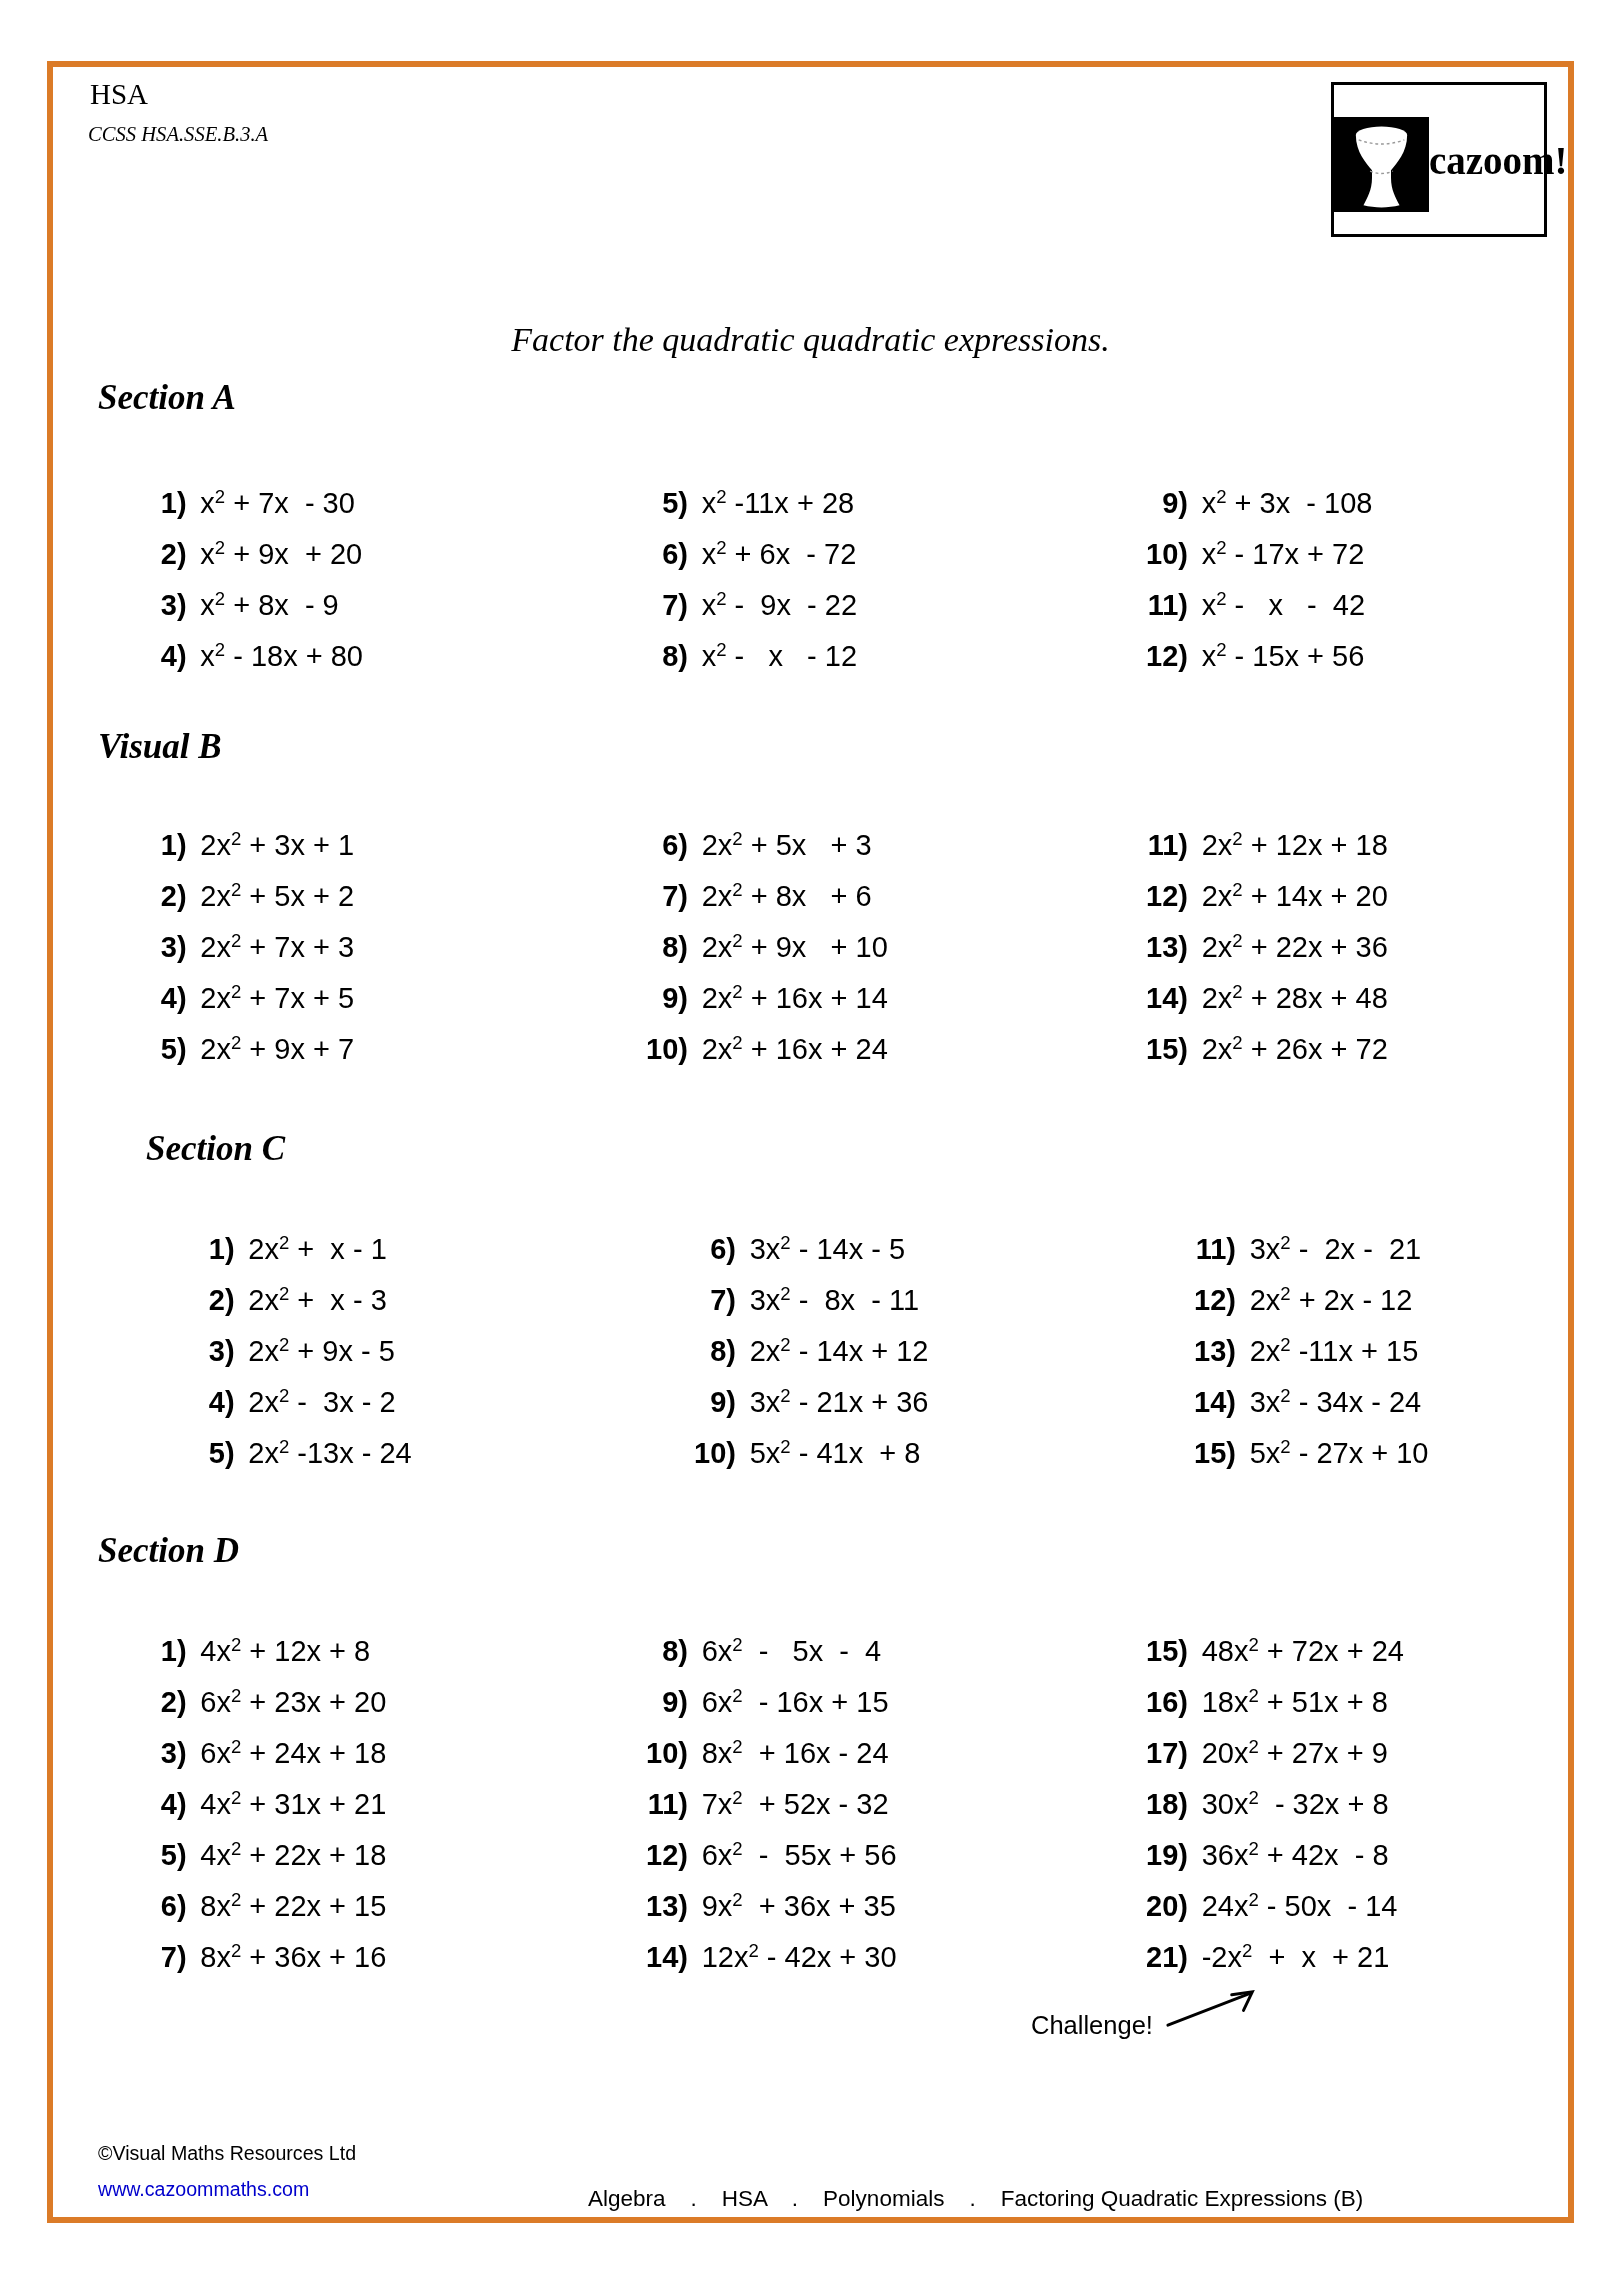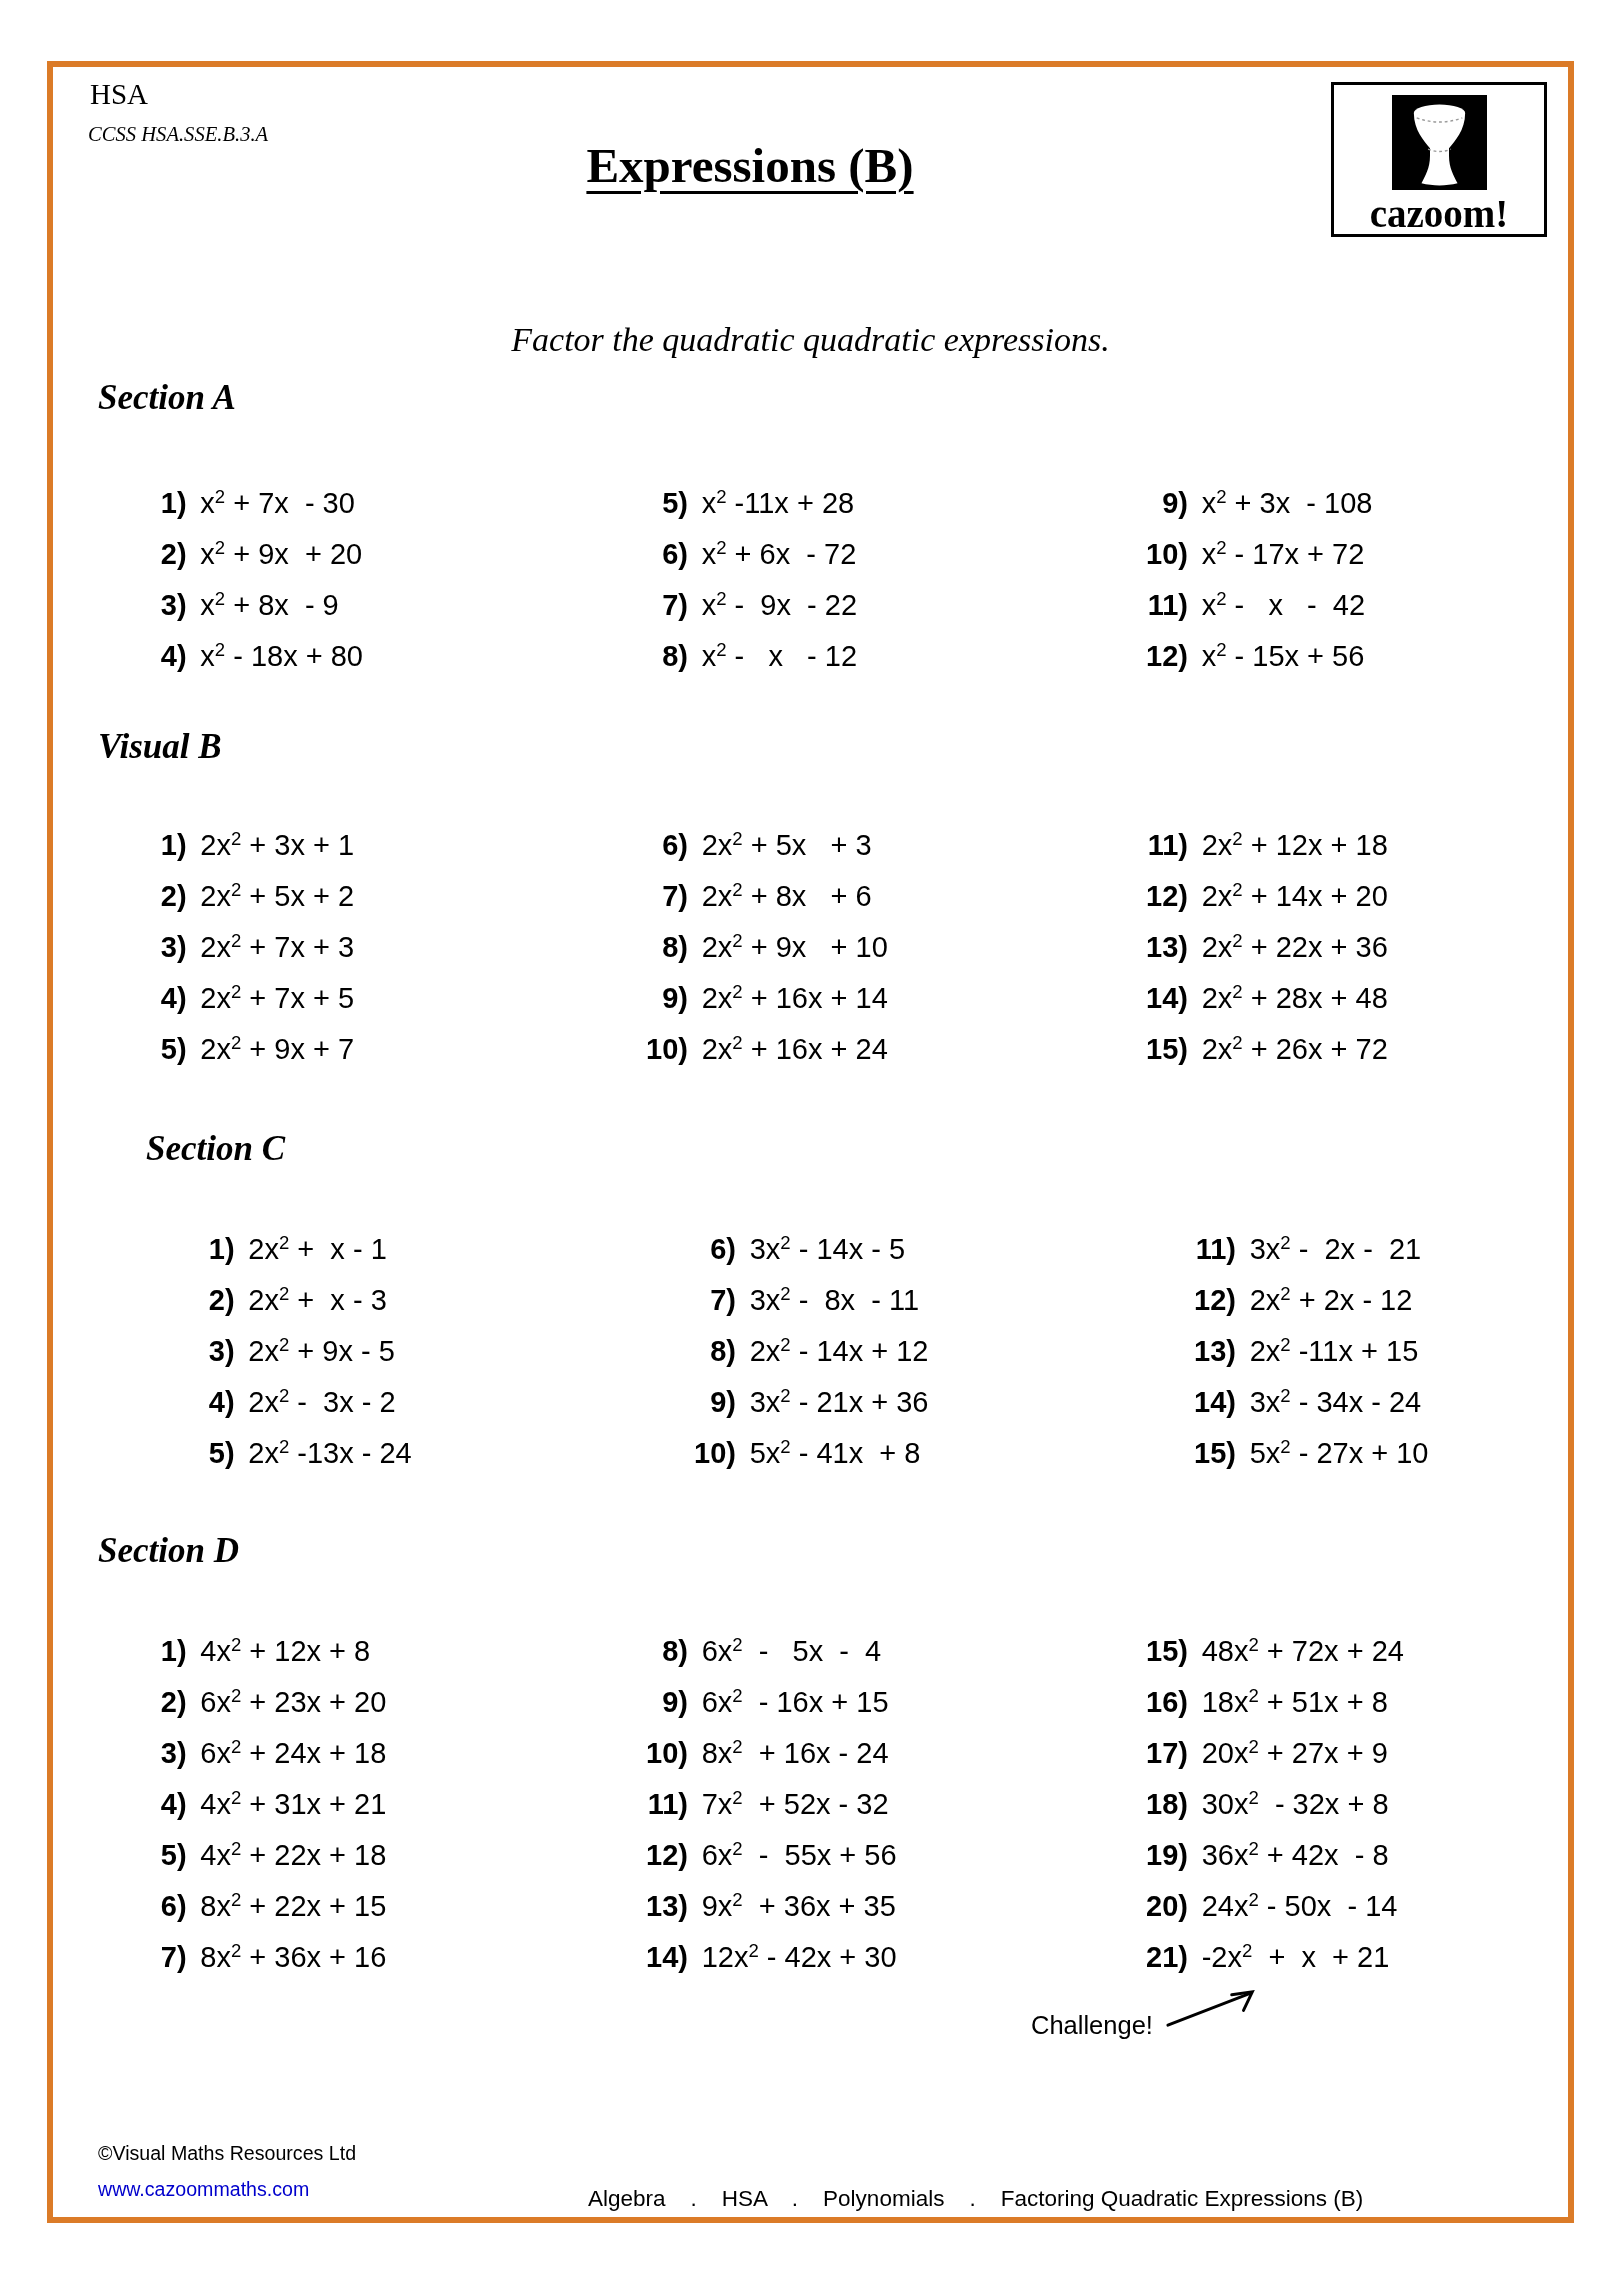--- a/index.html
+++ b/index.html
@@ -16,21 +16,21 @@
               font:29px "Liberation Serif", serif; }
   .ccss     { position:absolute; left:88px; top:123px;
               font:italic 20.6px "Liberation Serif", serif; }
   .title    { position:absolute; left:363px; top:73px; width:774px; text-align:center;
               font:bold 49px "Liberation Serif", serif; line-height:62px; }
   .title .tline { display:inline; text-decoration:underline;
                   text-decoration-thickness:2.9px; text-underline-offset:8.8px; }
 
   
   .logo { position:absolute; left:1331px; top:82px; width:216px; height:155px;
-          border:3.9px solid #000; background:#fff; display:flex; flex-direction:column;
+          border:3.9px solid #000; background:#fff; display:flex; flex-direction:row;
           align-items:center; }
   .logo-square { width:95px; height:95px; margin-top:9.8px; background:#000; }
   .logo-brand  { font:bold 39px "Liberation Serif", serif; letter-spacing:0px; margin-top:1px; }
 
   .instruction { position:absolute; left:0; top:321px; width:1621px; text-align:center;
                  font:italic 34px "Liberation Serif", serif; }
 
   
   .section { position:absolute; left:98px; width:1490px; }
   .section h2 { font:bold italic 35px "Liberation Serif", serif; }
@@ -64,21 +64,20 @@
 </head>
 <body>
 
 <div class="sheet"></div>
 
 <div class="hsa-code">HSA</div>
 <div class="ccss">CCSS HSA.SSE.B.3.A</div>
 
 <div class="title">
   <br>
-  <span class="tline">Expressions (B)</span>
 </div>
 
 <div class="logo">
   <div class="logo-square">
     <svg width="95" height="95" viewBox="0 0 100 100">
       <ellipse cx="50" cy="19" rx="27" ry="9" fill="#fff"></ellipse>
       <path d="M23,19 C23,37 34,49 40,56 L40,64 C40,77 35,85 31,93 C43,96 57,96 69,93 C65,85 60,77 60,64 L60,56 C66,49 77,37 77,19 Z" fill="#fff"></path>
       <path d="M26,24 Q50,33 74,24" stroke="#999" stroke-width="1.5" fill="none" stroke-dasharray="3,3"></path>
       <path d="M38,57 Q50,62 62,57" stroke="#999" stroke-width="1.5" fill="none" stroke-dasharray="3,3"></path>
     </svg>

